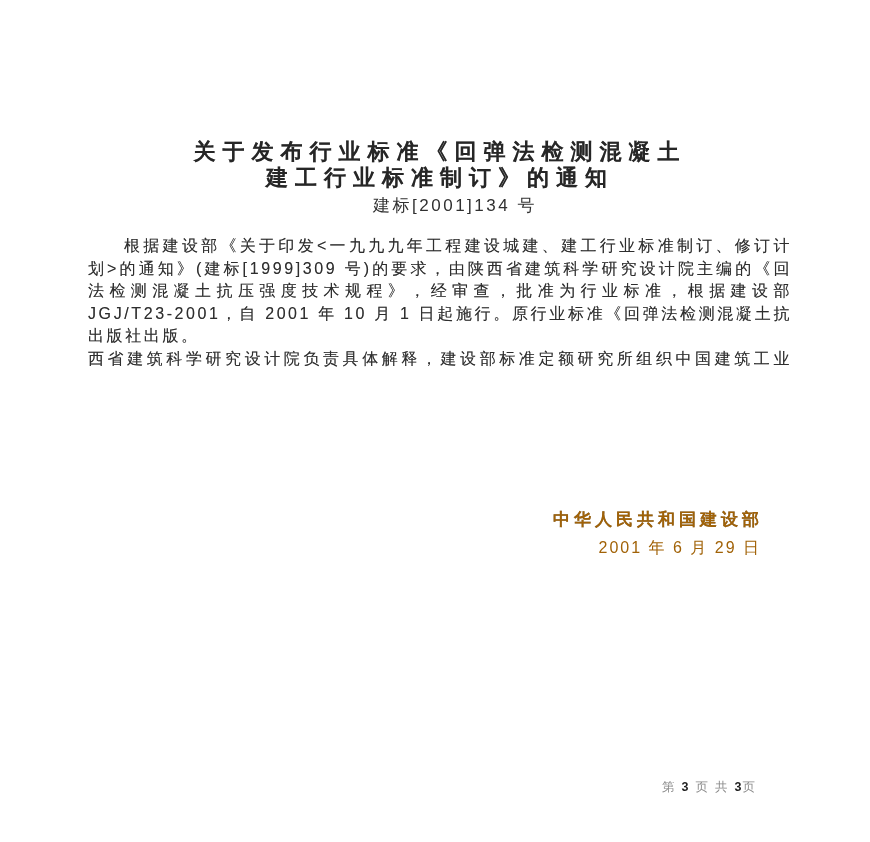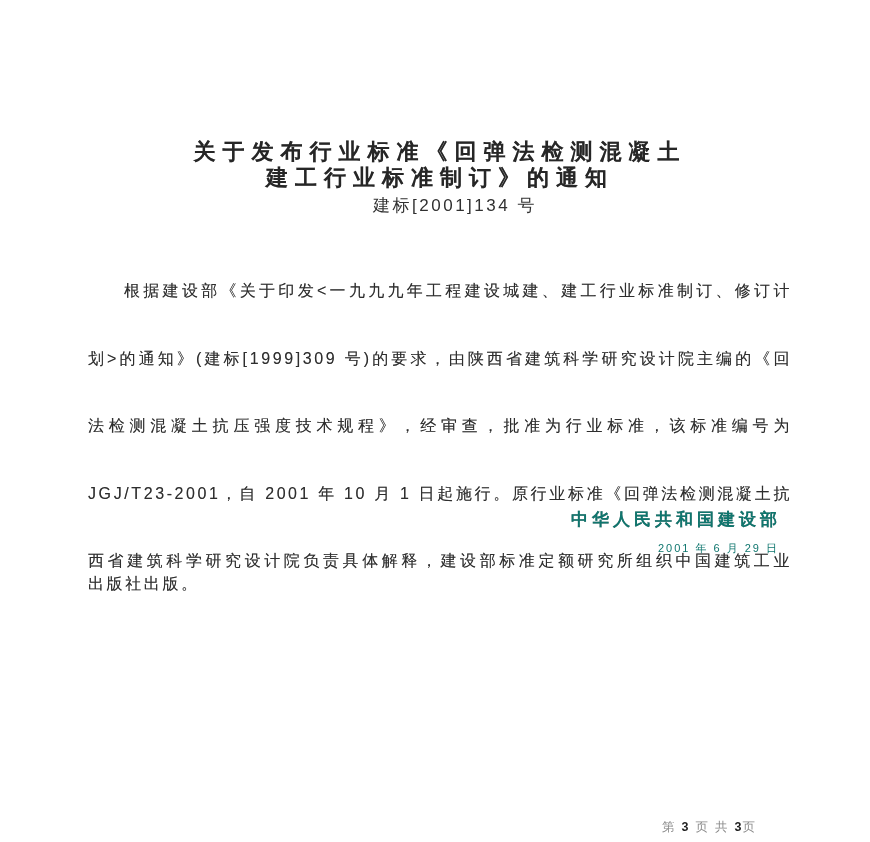--- a/index.html
+++ b/index.html
@@ -55,53 +55,51 @@
     display: block;
     white-space: nowrap;
   }
   .jline {
     white-space: normal;
     text-align: justify;
     text-align-last: justify;
     text-justify: inter-character;
     overflow: hidden;
     height: 22.6px;
-    margin-top: 45px;
   }
   .indent {
     text-indent: 36px;
   }
   .sig-block {
     position: absolute;
     top: 506px;
-    right: 99px;
+    right: 117px;
     text-align: right;
     line-height: 28px;
-    color: #0f766e;
+    color: #a16207;
   }
   .sig-name {
     font-size: 17px;
     font-weight: bold;
     letter-spacing: 4px;
     text-shadow: 0 0 0.6px rgba(40,40,40,0.55);
   }
   .sig-date {
-    font-size: 11px;
+    font-size: 16px;
     letter-spacing: 2px;
     padding-right: 2px;
   }
   .footer {
     position: absolute;
     top: 779px;
     right: 124px;
     font-size: 12.5px;
     letter-spacing: 1px;
     color: #8a8a8a;
     word-spacing: 6px;
-    margin-top: 40px;
   }
   .footer .num {
     color: #1f1f1f;
     font-weight: bold;
   }
   .footer span { margin: 0 3px; }
   .footer .tight { margin: 0 0 0 3px; }
 </style>
 </head>
 <body>
@@ -111,24 +109,24 @@
   <div class="title-block">
     <div class="line">关于发布行业标准《回弹法检测混凝土</div>
     <div class="line">建工行业标准制订》的通知</div>
   </div>
 
   <div class="doc-number">建标[2001]134 号</div>
 
   <div class="body-text">
     <div class="line jline indent">根据建设部《关于印发&lt;一九九九年工程建设城建、建工行业标准制订、修订计</div>
     <div class="line jline">划&gt;的通知》(建标[1999]309 号)的要求，由陕西省建筑科学研究设计院主编的《回弹</div>
-    <div class="line jline">法检测混凝土抗压强度技术规程》，经审查，批准为行业标准，该标准编号为</div>
+    <div class="line jline">法检测混凝土抗压强度技术规程》，经审查，批准为行业标准，根据建设部</div>
     <div class="line jline">JGJ/T23-2001，自 2001 年 10 月 1 日起施行。原行业标准《回弹法检测混凝土抗压强</div>
+    <div class="line">出版社出版。</div>
     <div class="line jline">西省建筑科学研究设计院负责具体解释，建设部标准定额研究所组织中国建筑工业</div>
-    <div class="line">出版社出版。</div>
   </div>
 
   <div class="sig-block">
     <div class="sig-name">中华人民共和国建设部</div>
     <div class="sig-date">2001 年 6 月 29 日</div>
   </div>
 
   <div class="footer">
     <span>第</span><span class="num">3</span><span>页</span><span>共</span><span class="num tight">3</span><span class="tight" style="margin:0">页</span>
   </div>

